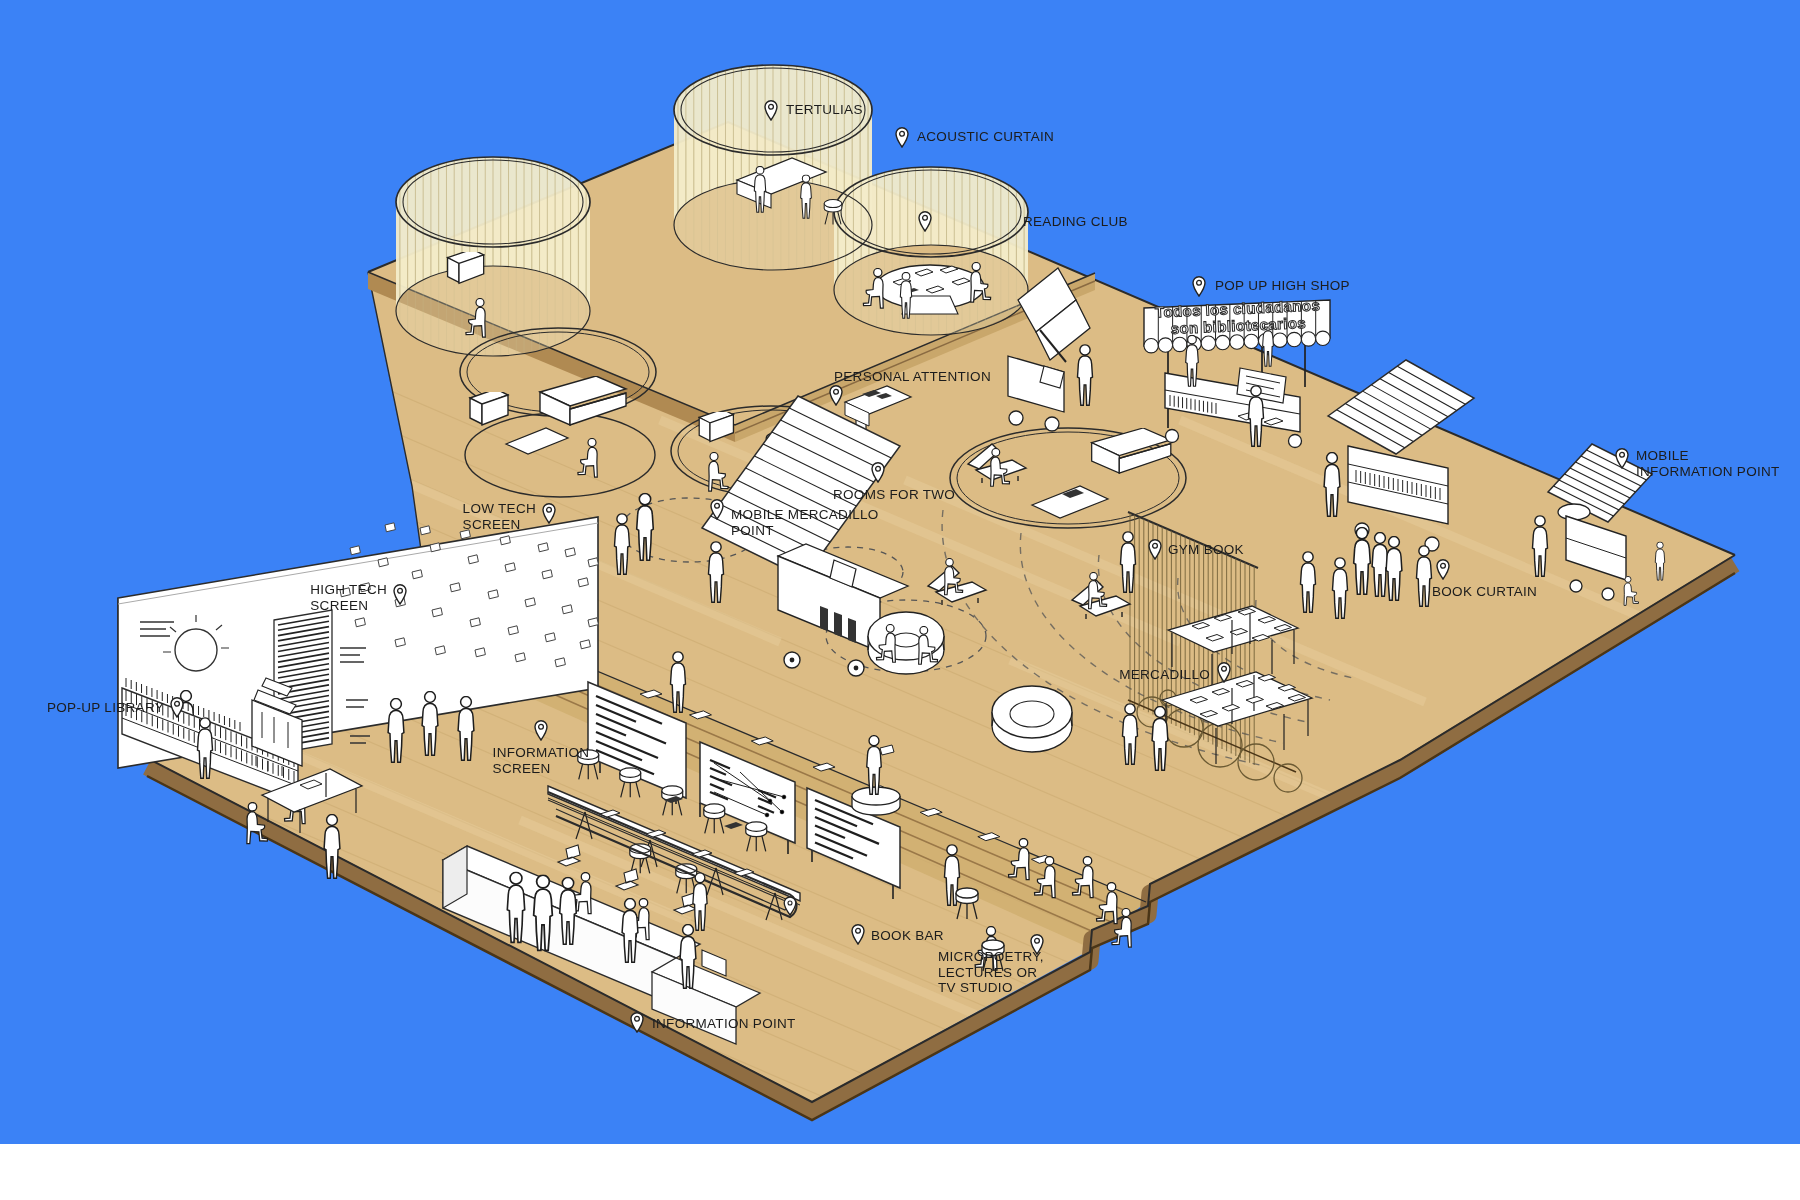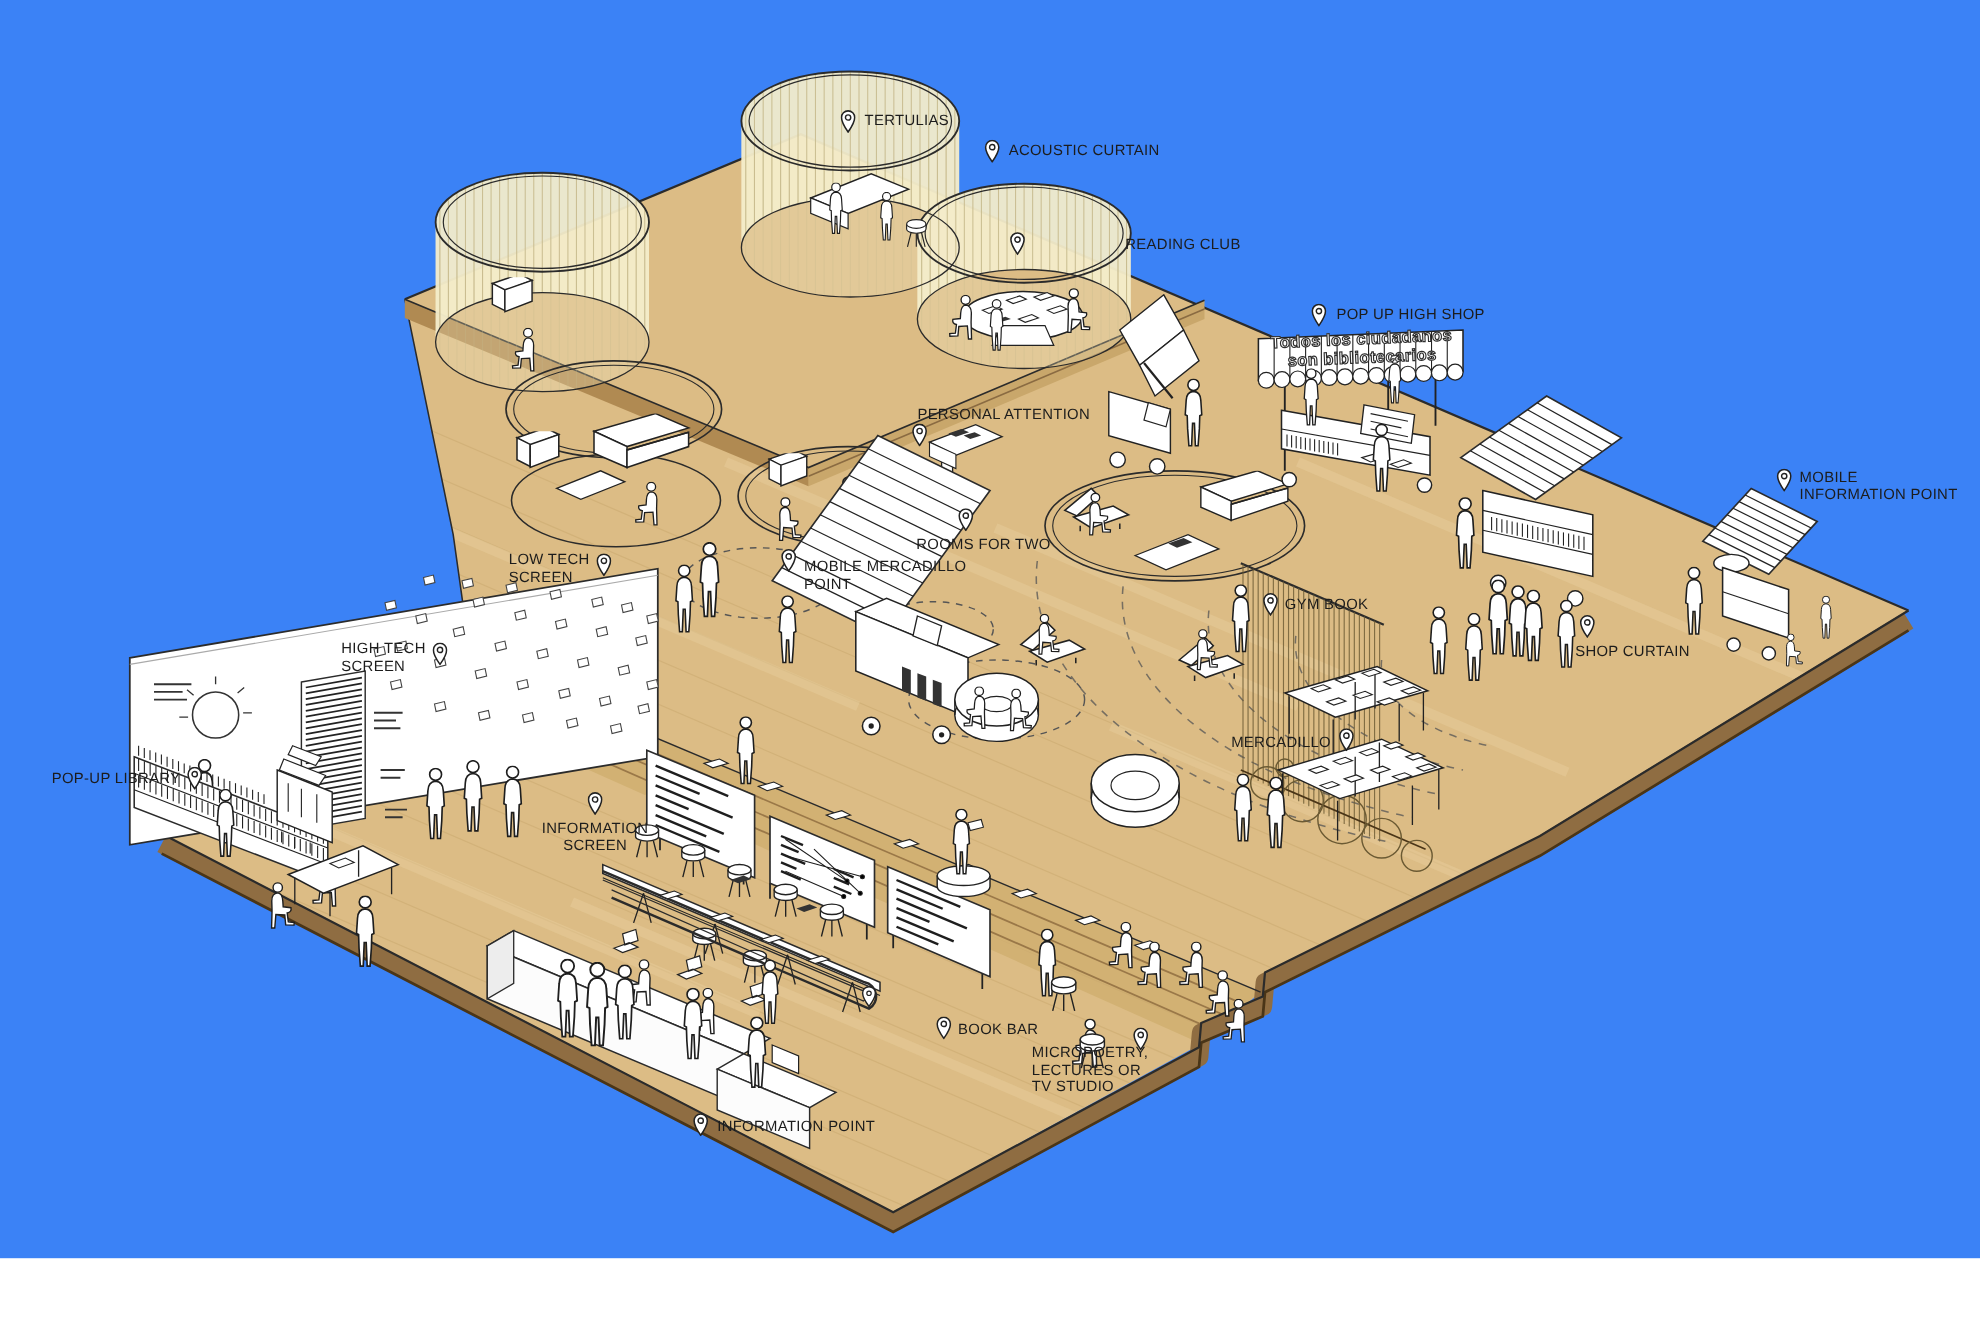--- a/index.html
+++ b/index.html
@@ -4,21 +4,21 @@
 <style>
   html,body{margin:0;padding:0;background:#fff}
   .stage{position:relative;width:1800px;height:1144px;background:#3b82f6;overflow:hidden;
          font-family:"Liberation Sans",sans-serif}
   svg.scene{position:absolute;left:0;top:0}
   .labels{position:absolute;inset:0;pointer-events:none}
   .label{position:absolute;width:14px;height:21px;color:var(--label,#1c1c1c);
          font-size:13.5px;letter-spacing:.3px;white-space:nowrap}
   .label .txt{position:absolute;line-height:15.5px}
   .label .txt.r{text-align:left}
-  .label .txt.c{text-align:center}
+  .label .txt.c{text-align:left}
   .pin{width:14px;height:21px;display:block}
   .banner{position:absolute;left:1143px;top:300px;width:190px;text-align:center;
           transform:rotate(-2.5deg);font-size:15px;font-weight:700;line-height:17px;
           color:#fff;-webkit-text-stroke:1.05px #2e2e2e;letter-spacing:.4px}
 </style>
 </head>
 <body>
 
 <div class="stage">
 
@@ -888,37 +888,37 @@
   </div>
 
   <div class="label" style="left:1192px;top:276px">
     <svg class="pin" viewBox="0 0 14 21">
           <path d="M7 .8C3.6.8 1 3.4 1 6.8 1 11.5 7 20 7 20s6-8.5 6-13.2C13 3.4 10.4.8 7 .8Z" fill="#fff" stroke="#222" stroke-width="1.4"></path>
           <circle cx="7" cy="6.8" r="2.4" fill="#fff" stroke="#222" stroke-width="1.3"></circle>
         </svg>
     <span class="txt" style="left:23px;top:2px">POP UP HIGH SHOP</span>
   </div>
 
-  <div class="label" style="left:1615px;top:426px">
+  <div class="label" style="left:1615px;top:448px">
     <svg class="pin" viewBox="0 0 14 21">
           <path d="M7 .8C3.6.8 1 3.4 1 6.8 1 11.5 7 20 7 20s6-8.5 6-13.2C13 3.4 10.4.8 7 .8Z" fill="#fff" stroke="#222" stroke-width="1.4"></path>
           <circle cx="7" cy="6.8" r="2.4" fill="#fff" stroke="#222" stroke-width="1.3"></circle>
         </svg>
     <span class="txt" style="left:21px;top:0">
           <span style="display:block">MOBILE</span>
           <span style="display:block">INFORMATION POINT</span>
         </span>
   </div>
 
   <div class="label" style="left:1436px;top:559px">
     <svg class="pin" viewBox="0 0 14 21">
           <path d="M7 .8C3.6.8 1 3.4 1 6.8 1 11.5 7 20 7 20s6-8.5 6-13.2C13 3.4 10.4.8 7 .8Z" fill="#fff" stroke="#222" stroke-width="1.4"></path>
           <circle cx="7" cy="6.8" r="2.4" fill="#fff" stroke="#222" stroke-width="1.3"></circle>
         </svg>
-    <span class="txt" style="left:-4px;top:25px">SHOP CURTAIN</span>
+    <span class="txt" style="left:-4px;top:25px">BOOK CURTAIN</span>
   </div>
 
   <div class="label" style="left:1148px;top:539px">
     <svg class="pin" viewBox="0 0 14 21">
           <path d="M7 .8C3.6.8 1 3.4 1 6.8 1 11.5 7 20 7 20s6-8.5 6-13.2C13 3.4 10.4.8 7 .8Z" fill="#fff" stroke="#222" stroke-width="1.4"></path>
           <circle cx="7" cy="6.8" r="2.4" fill="#fff" stroke="#222" stroke-width="1.3"></circle>
         </svg>
     <span class="txt" style="left:20px;top:3px">GYM BOOK</span>
   </div>
 

